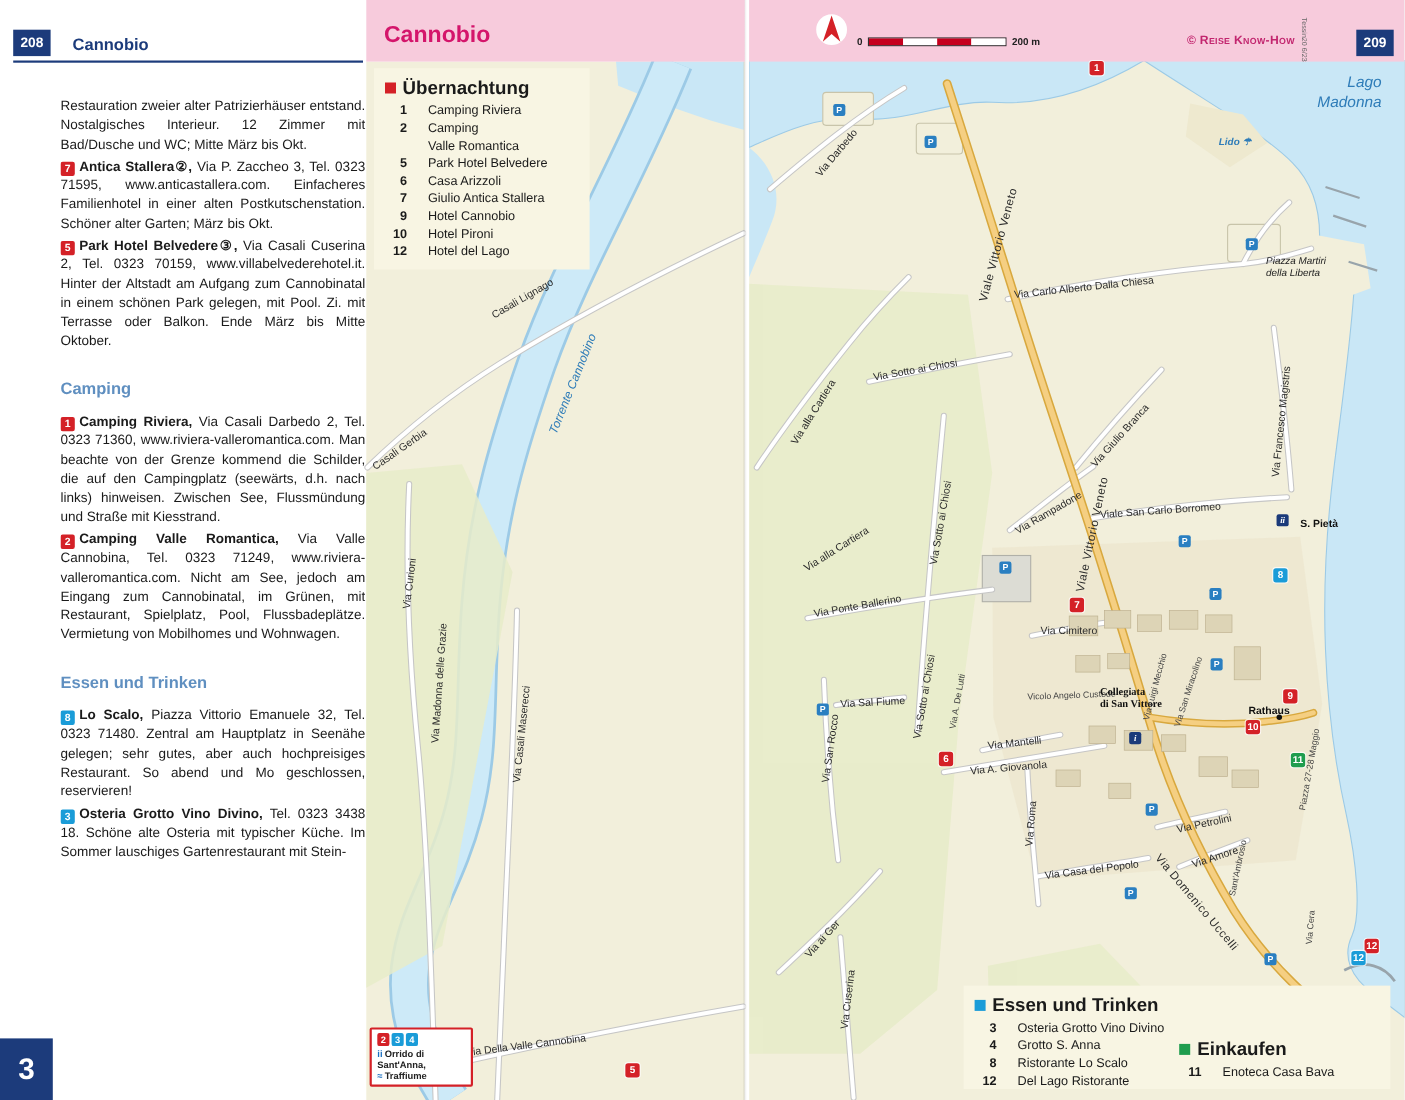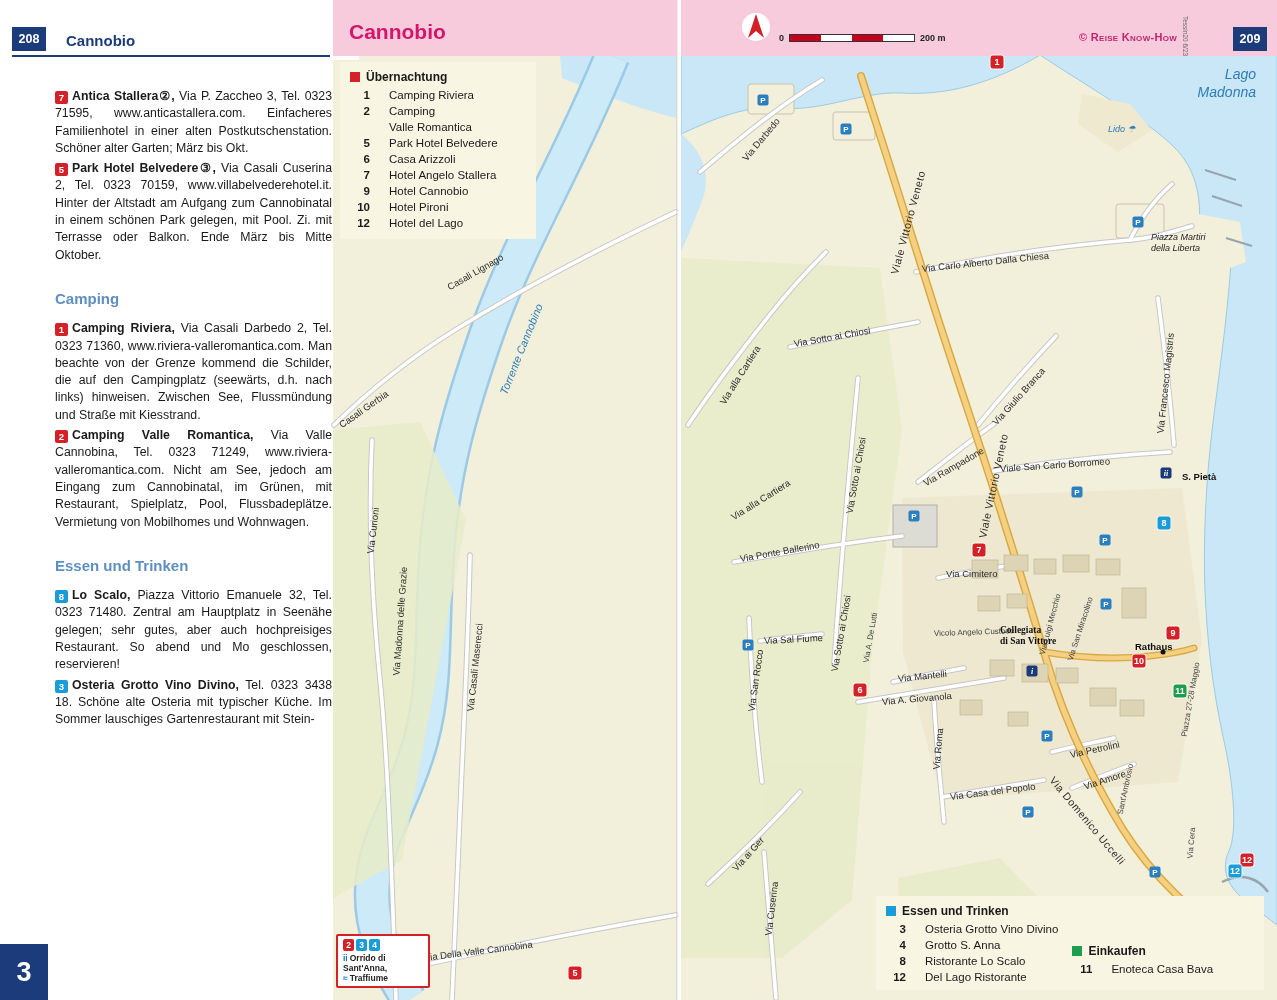--- a/index.html
+++ b/index.html
@@ -7,21 +7,21 @@
         font-family:"Liberation Sans",sans-serif;color:#1a1a1a;}
   svg.map-svg{position:absolute;left:0;top:0;z-index:1;pointer-events:none;}
 
   
   .band{position:absolute;top:0;height:56px;background:#f7cbdc;z-index:4;}
   .band-mid{left:333px;width:344px;}
   .band-right{left:681px;width:596px;}
   .map-title{position:absolute;left:16px;top:20px;font-size:21px;font-weight:bold;color:#d4156b;}
   .pagenum-box{position:absolute;width:34px;height:24px;background:#1c3b7b;color:#fff;
                font-size:12.5px;font-weight:bold;text-align:center;line-height:24px;}
-  .left-header{position:absolute;left:0;top:0;width:331px;height:60px;z-index:4;background:#fff;padding-left:28px;}
+  .left-header{position:absolute;left:0;top:0;width:331px;height:60px;z-index:4;background:#fff;}
   .left-header .pagenum-box{left:12px;top:27px;}
   .left-title{position:absolute;left:66px;top:32px;font-size:15px;font-weight:bold;color:#1c3b7b;}
   .header-rule{position:absolute;left:12px;top:55px;width:318px;height:2px;background:#1c3b7b;}
   .band-right .pagenum-box{left:552px;top:27px;}
   .north{position:absolute;left:60px;top:9px;}
   .scalebar{position:absolute;left:98px;top:33px;display:flex;align-items:center;gap:5px;
             font-size:9px;font-weight:bold;color:#222;}
   .sb{display:flex;border:1px solid #333;height:6px;}
   .sb i{display:block;width:31px;height:6px;}
   .sb i:nth-child(odd){background:#c5001e;}
@@ -42,36 +42,36 @@
   .subhead{margin:26px 0 13px 0;font-size:15px;font-weight:bold;color:#5f8fc0;}
   .imarker{display:inline-block;min-width:11px;height:13px;line-height:13px;padding:0 1px;
            border-radius:2px;background:#d42127;color:#fff;font-size:9.5px;font-weight:bold;
            text-align:center;vertical-align:-1px;margin-right:4px;}
   .imarker.blue{background:#1a9cd8;}
 
   
   .legend{position:absolute;background:#f8f5e3;z-index:6;padding:8px 10px;}
   .legend-accommodation{left:340px;top:62px;width:176px;}
   .legend-food{left:876px;top:896px;width:368px;height:78px;display:flex;gap:14px;}
-  .ltitle{display:flex;align-items:center;gap:6px;font-size:12px;font-weight:bold;margin-bottom:3px;}
+  .ltitle{display:flex;align-items:center;gap:6px;font-size:17px;font-weight:bold;margin-bottom:3px;}
   .sq{display:inline-block;width:10px;height:10px;}
   .sq.red{background:#d42127;} .sq.blue{background:#1a9cd8;} .sq.green{background:#1f9d4e;}
   .lrow{display:flex;font-size:11.5px;line-height:16px;}
   .lnum{width:20px;text-align:right;font-weight:bold;margin-right:7px;flex:none;}
   .llabel{white-space:pre-line;margin-left:12px;}
   .shopcol{margin-top:40px;}
 
   
   #map-overlay{position:absolute;left:0;top:0;width:1277px;height:1000px;z-index:5;pointer-events:none;}
   .maplabel{position:absolute;transform-origin:0 50%;white-space:pre;color:#2b2b2b;}
   .road{font-size:9.5px;}
   .road-sm{font-size:8px;color:#454545;}
   .road-lg{font-size:10.5px;letter-spacing:.6px;}
   .water{font-size:11px;font-style:italic;color:#2e7cb8;}
-  .water-sm{font-size:9px;font-style:italic;color:#2e7cb8;font-weight:normal;}
+  .water-sm{font-size:9px;font-style:italic;color:#2e7cb8;font-weight:bold;}
   .lake{font-size:14px;font-style:italic;color:#2e7cb8;line-height:1.25;width:80px;text-align:right;}
   .place{font-size:9.5px;font-weight:bold;color:#111;line-height:1.15;}
   .place-it{font-size:9px;font-style:italic;color:#222;line-height:1.2;}
   .mk{position:absolute;min-width:11px;height:13px;line-height:13px;padding:0 1px;text-align:center;
       font-size:9px;font-weight:bold;color:#fff;border-radius:2.5px;transform:translate(-50%,-50%);
       box-shadow:0 0 0 1px rgba(255,255,255,.75);}
   .mk.red{background:#d42127;} .mk.blue{background:#1a9cd8;} .mk.green{background:#1f9d4e;}
   .mk.dot{min-width:5px;width:5px;height:5px;padding:0;background:#111;border-radius:50%;box-shadow:none;}
   .pk{position:absolute;width:11px;height:11px;line-height:11px;background:#2a7fc1;color:#fff;
       font-size:8px;font-weight:bold;text-align:center;border-radius:2px;transform:translate(-50%,-50%);}
@@ -348,20 +348,21 @@
       <span>200 m</span>
     </div>
     <span class="copyright">© Reise Know-How</span>
     <span class="edition">Tessin20  6/23</span>
     <span class="pagenum-box">209</span>
   </div>
 
   <div class="fold"></div>
 
   <div class="article">
+    <p>Restauration zweier alter Patrizierhäuser entstand. Nostalgisches Interieur. 12 Zimmer mit Bad/Dusche und WC; Mitte März bis Okt.</p>
 
     <p><span class="imarker">7</span><b>Antica Stallera②,</b><span> Via P. Zaccheo 3, Tel. 0323 71595, www.anticastallera.com. Einfacheres Familienhotel in einer alten Postkutschenstation. Schöner alter Garten; März bis Okt.</span></p>
     <p><span class="imarker">5</span><b>Park Hotel Belvedere③,</b><span> Via Casali Cuserina 2, Tel. 0323 70159, www.villabelvederehotel.it. Hinter der Altstadt am Aufgang zum Cannobinatal in einem schönen Park gelegen, mit Pool. Zi. mit Terrasse oder Balkon. Ende März bis Mitte Oktober.</span></p>
 
     <h3 class="subhead">Camping</h3>
 
     <p><span class="imarker">1</span><b>Camping Riviera,</b><span> Via Casali Darbedo 2, Tel. 0323 71360, www.riviera-valleromantica.com. Man beachte von der Grenze kommend die Schilder, die auf den Campingplatz (seewärts, d.h. nach links) hinweisen. Zwischen See, Flussmündung und Straße mit Kiesstrand.</span></p>
     <p><span class="imarker">2</span><b>Camping Valle Romantica,</b><span> Via Valle Cannobina, Tel. 0323 71249, www.riviera-valleromantica.com. Nicht am See, jedoch am Eingang zum Cannobinatal, im Grünen, mit Restaurant, Spielplatz, Pool, Flussbadeplätze. Vermietung von Mobilhomes und Wohnwagen.</span></p>
 
     <h3 class="subhead">Essen und Trinken</h3>
@@ -387,21 +388,21 @@
     <div class="lrow">
         <span class="lnum">5</span>
         <span class="llabel">Park Hotel Belvedere</span>
       </div>
     <div class="lrow">
         <span class="lnum">6</span>
         <span class="llabel">Casa Arizzoli</span>
       </div>
     <div class="lrow">
         <span class="lnum">7</span>
-        <span class="llabel">Hotel Angelo Stallera</span>
+        <span class="llabel">Giulio Antica Stallera</span>
       </div>
     <div class="lrow">
         <span class="lnum">9</span>
         <span class="llabel">Hotel Cannobio</span>
       </div>
     <div class="lrow">
         <span class="lnum">10</span>
         <span class="llabel">Hotel Pironi</span>
       </div>
     <div class="lrow">

